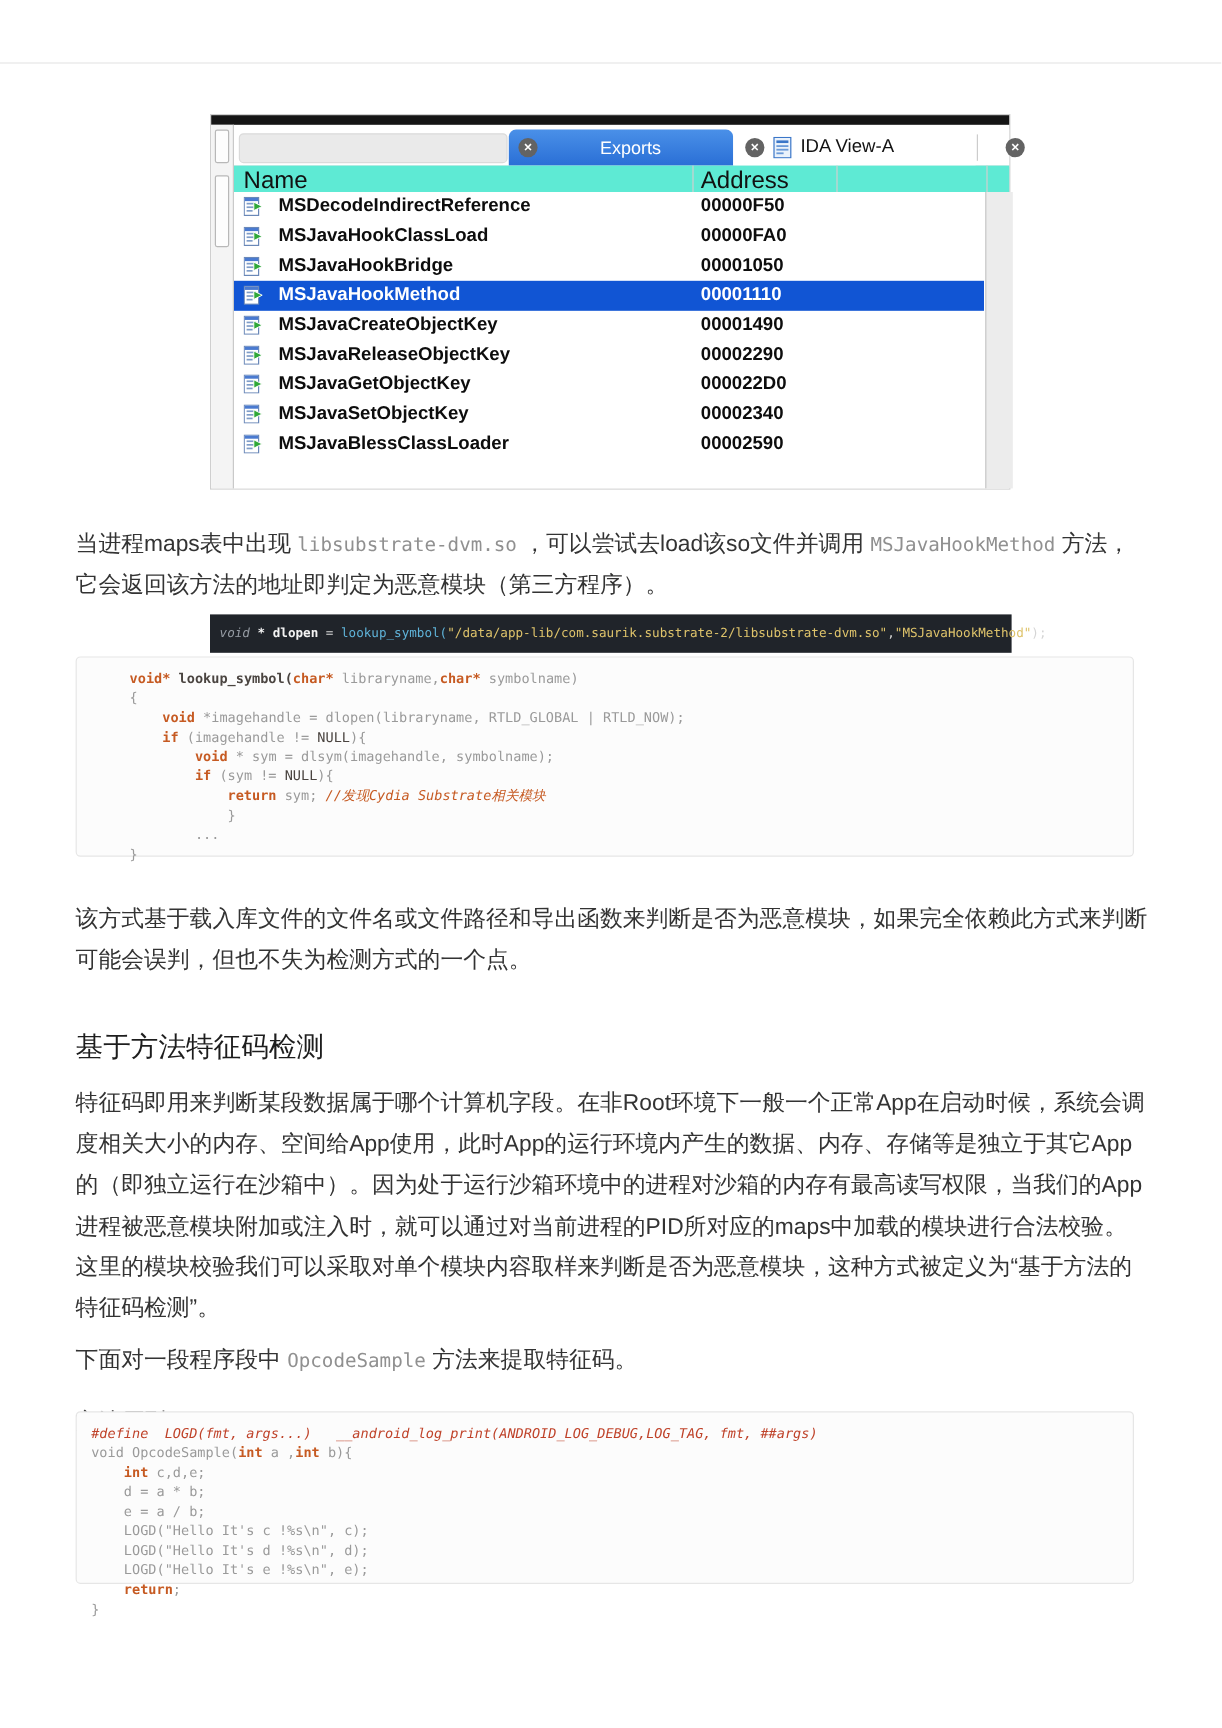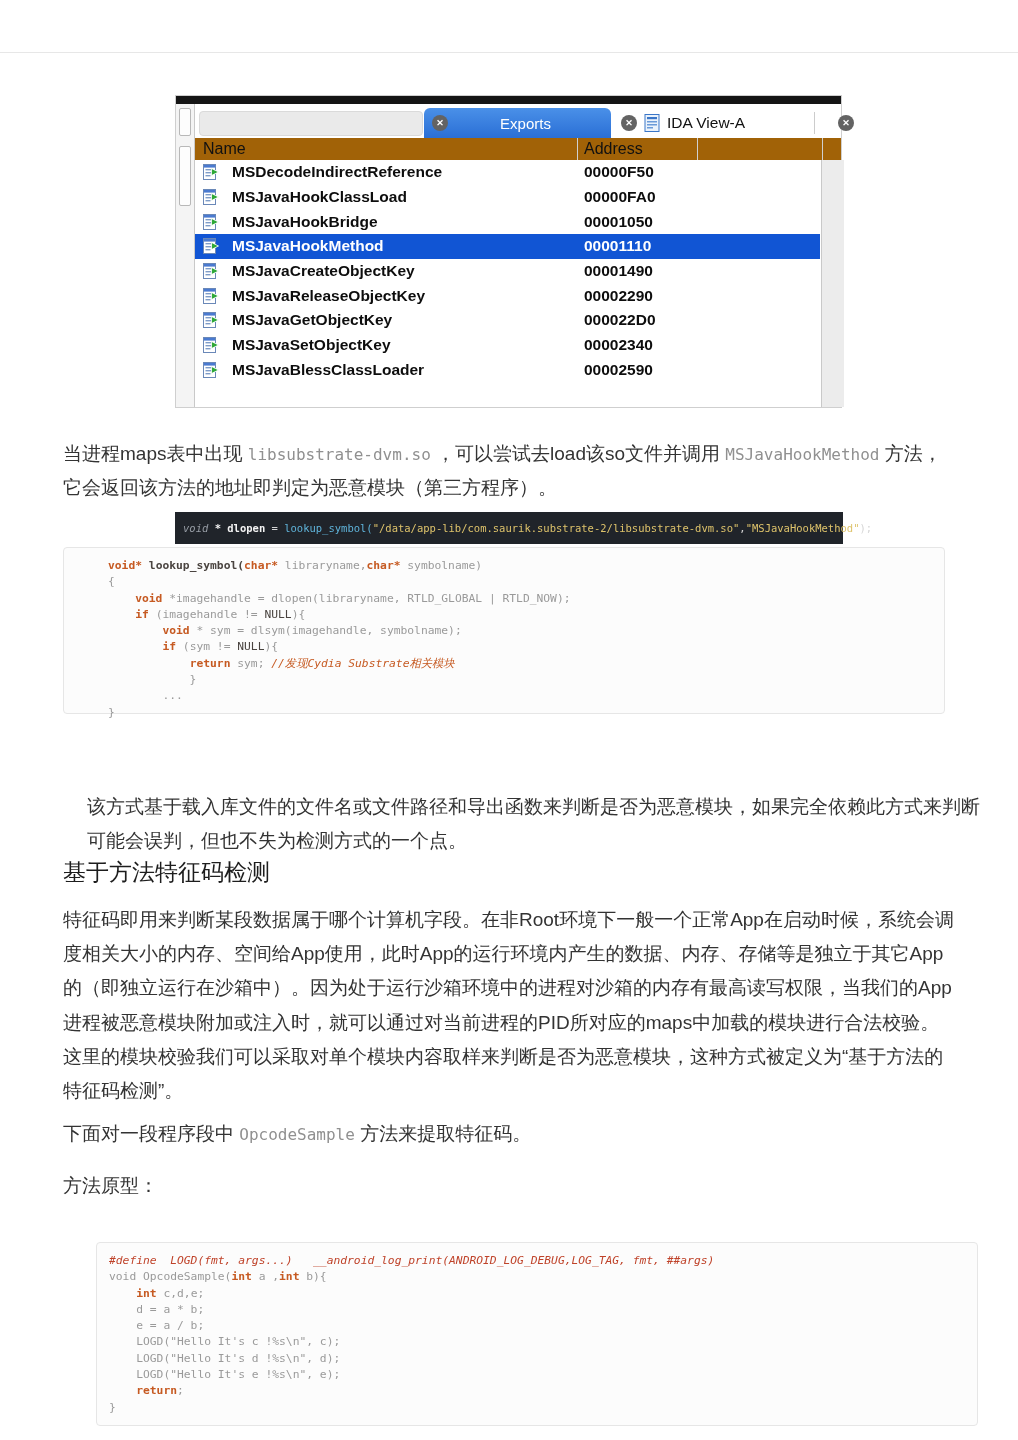--- a/index.html
+++ b/index.html
@@ -28,57 +28,57 @@
                border-radius:6px 6px 0 0;padding:0 8px;box-sizing:border-box;}
   .tab-exports .tab-label{flex:1;text-align:center;color:#fff;font-size:15px;}
   .tab-idaview{left:416px;width:202px;background:#fff;gap:7px;padding-left:10px;box-sizing:border-box;}
   .tab-idaview .tab-label{color:#111;font-size:15.5px;}
   .tab-divider{position:absolute;left:619px;top:4px;width:1px;height:22px;background:#ccc;}
   .close-circle{width:16px;height:16px;border-radius:50%;background:#636363;color:#fff;
                 display:inline-flex;align-items:center;justify-content:center;
                 font-size:9px;font-weight:bold;flex:0 0 auto;}
   .tabrow-close{position:absolute;left:643px;top:7px;}
 
-  .ida-header{position:absolute;left:19px;top:42px;right:0;height:22px;background:#a16207;
-              border-bottom:1px solid #404040;font-size:16px;color:#111;}
+  .ida-header{position:absolute;left:19px;top:42px;right:0;height:22px;background:#5eead4;
+              border-bottom:1px solid #404040;font-size:20px;color:#111;}
   .ida-header .col{position:absolute;top:2px;}
   .col-name{left:8px;} .col-address{left:389px;} .col-ordinal{left:486px;margin-top:20px;}
   .hdr-sep{position:absolute;top:0;width:1px;height:22px;background:#d0d0d0;}
   .sep1{left:382px;} .sep2{left:502px;} .sep3{left:627px;}
 
   .ida-list{position:absolute;left:19px;top:64px;right:0;bottom:0;background:#fff;}
   .ida-scrollcol{position:absolute;left:626px;top:0;width:22px;bottom:0;background:#ececec;
                  border-left:1px solid #c9c9c9;}
   .ida-row{position:relative;height:24.7px;width:625px;display:flex;align-items:center;
            padding-left:8px;box-sizing:border-box;font-size:15.5px;font-weight:600;color:#0d0d0d;}
   .ida-row .icon-wrap{width:17px;height:16px;margin-right:12px;flex:0 0 auto;}
   .ida-row .row-address{position:absolute;left:389px;}
   .ida-row.selected{background:#1155d4;color:#fff;}
 
   
   .para{position:absolute;left:63px;width:895px;font-size:19px;line-height:1.8;color:#333;}
-  .p1{top:418px;} .p2{top:771px;margin-left:24px;} .p3{top:884px;} .p4{top:1098px;} .p5{top:1150px;}
+  .p1{top:418px;} .p2{top:731px;} .p3{top:884px;} .p4{top:1098px;} .p5{top:1150px;}
   .inline-code{font-family:"DejaVu Sans Mono",monospace;font-size:16px;color:#909090;}
   .section-heading{position:absolute;left:63px;top:838px;font-size:23px;font-weight:normal;color:#1d1d1d;}
 
   
   .dark-strip{position:absolute;left:175px;top:512px;width:668px;height:25px;background:#20242a;
               display:flex;align-items:center;padding:16px 8px;box-sizing:border-box;
               font-family:"DejaVu Sans Mono",monospace;font-size:10.5px;white-space:pre;}
   .tok-dkw{color:#979da5;font-style:italic;}
   .tok-dbold{color:#f3f3f3;font-weight:bold;}
   .tok-dpl{color:#d5d5d5;}
   .tok-dfn{color:#5fb3d9;}
   .tok-dstr{color:#dec36b;}
 
   
   .code-block{position:absolute;left:63px;width:882px;box-sizing:border-box;background:#fcfcfc;
               border:1px solid #e6e6e6;border-radius:4px;padding:10px 12px;
               font-family:"DejaVu Sans Mono",monospace;font-size:11.3px;line-height:16.3px;}
-  .cb1{top:547px;height:167px;padding-left:44px;} .cb2{top:1242px;height:184px;margin-left:33px;}
+  .cb1{top:547px;height:167px;padding-left:44px;} .cb2{top:1176px;height:144px;}
   .code-line{white-space:pre;}
   .tok-k{color:#c65a22;font-weight:bold;}
   .tok-n{color:#4a4440;font-weight:normal;}
   .tok-fn{color:#4a4440;font-weight:bold;}
   .tok-p{color:#9a9a9a;}
   .tok-c{color:#c65a22;font-style:italic;}
   .tok-d{color:#bf4229;font-style:italic;}
 </style>
 </head>
 <body>

